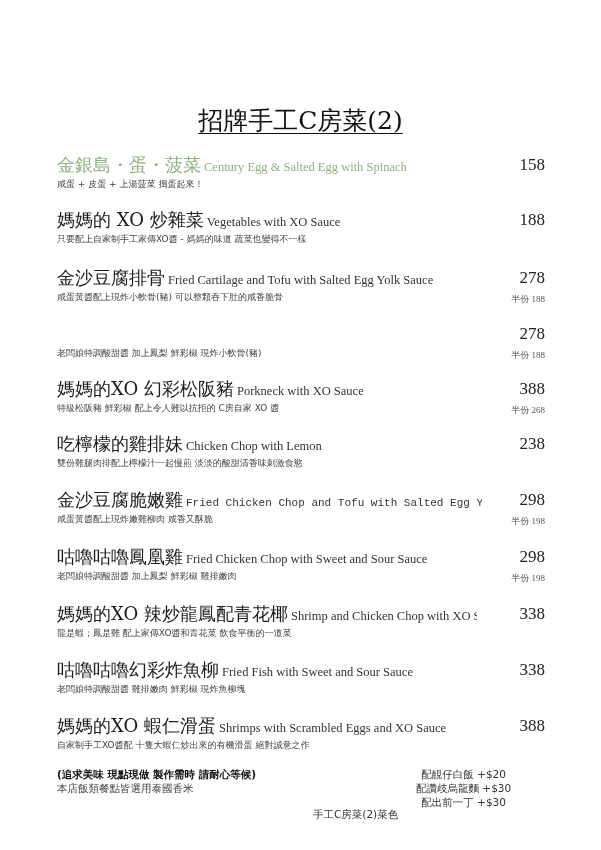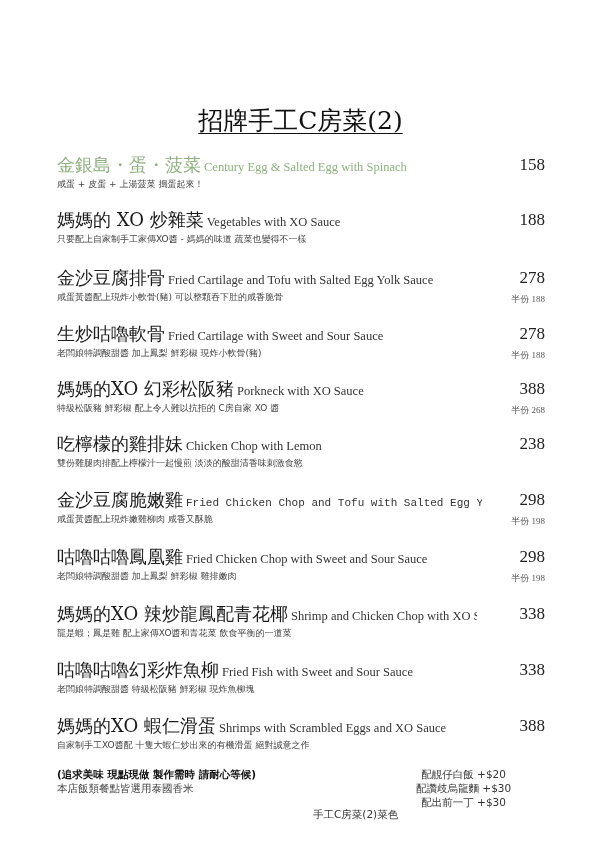--- a/index.html
+++ b/index.html
@@ -166,23 +166,20 @@
 <div class="menu-item" style="top:266px;">
   <div class="item-name">
     <span class="zh">金沙豆腐排骨</span><span class="en">Fried Cartilage and Tofu with Salted Egg Yolk Sauce</span>
   </div>
   <div class="item-desc">咸蛋黃醬配上現炸小軟骨(豬) 可以整顆吞下肚的咸香脆骨</div>
   <div class="item-price">278</div>
   <div class="item-half">半份 188</div>
 </div>
 
 <div class="menu-item" style="top:322px;">
-  <div class="item-name">
-    <span class="zh">生炒咕嚕軟骨</span><span class="en">Fried Cartilage with Sweet and Sour Sauce</span>
-  </div>
   <div class="item-desc">老闆娘特調酸甜醬 加上鳳梨 鮮彩椒 現炸小軟骨(豬)</div>
   <div class="item-price">278</div>
   <div class="item-half">半份 188</div>
 </div>
 
 <div class="menu-item" style="top:377px;">
   <div class="item-name">
     <span class="zh">媽媽的XO 幻彩松阪豬</span><span class="en">Porkneck with XO Sauce</span>
   </div>
   <div class="item-desc">特級松阪豬 鮮彩椒 配上令人難以抗拒的 C房自家 XO 醬</div>
@@ -221,21 +218,21 @@
     <span class="zh">媽媽的XO 辣炒龍鳳配青花椰</span><span class="en">Shrimp and Chicken Chop with XO Sauce</span>
   </div>
   <div class="item-desc">龍是蝦；鳳是雞  配上家傳XO醬和青花菜 飲食平衡的一道菜</div>
   <div class="item-price">338</div>
 </div>
 
 <div class="menu-item" style="top:658px;">
   <div class="item-name">
     <span class="zh">咕嚕咕嚕幻彩炸魚柳</span><span class="en">Fried Fish with Sweet and Sour Sauce</span>
   </div>
-  <div class="item-desc">老闆娘特調酸甜醬 特級松阪豬 鮮彩椒 現炸魚柳塊</div>
+  <div class="item-desc">老闆娘特調酸甜醬 雞排嫩肉 鮮彩椒 現炸魚柳塊</div>
   <div class="item-price">338</div>
 </div>
 
 <div class="menu-item" style="top:714px;">
   <div class="item-name">
     <span class="zh">媽媽的XO 蝦仁滑蛋</span><span class="en">Shrimps with Scrambled Eggs and XO Sauce</span>
   </div>
   <div class="item-desc">自家制手工XO醬配 十隻大蝦仁炒出來的有機滑蛋 絕對誠意之作</div>
   <div class="item-price">388</div>
 </div>

